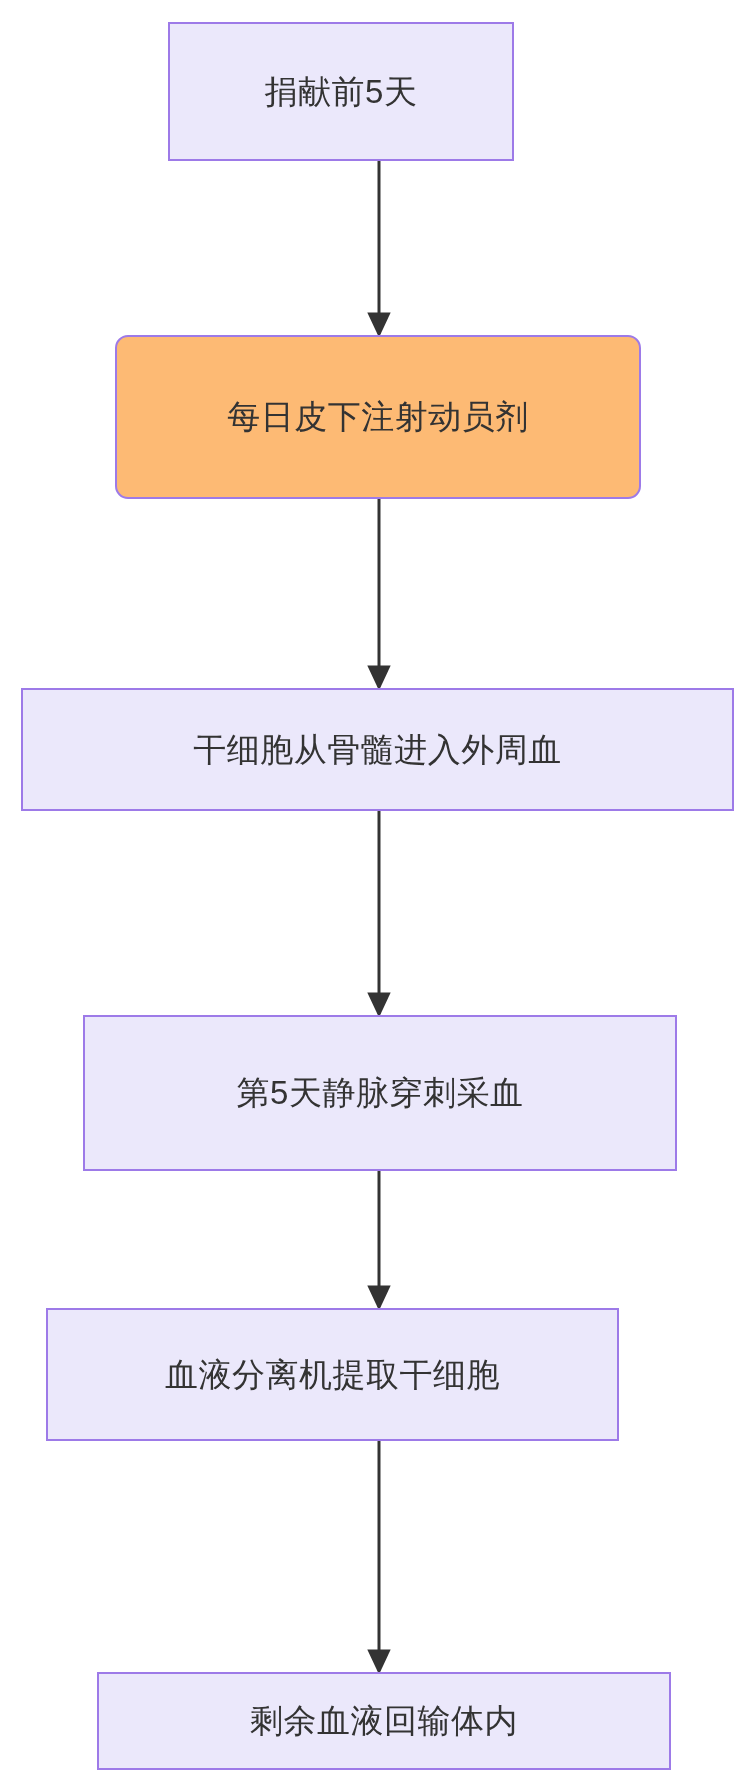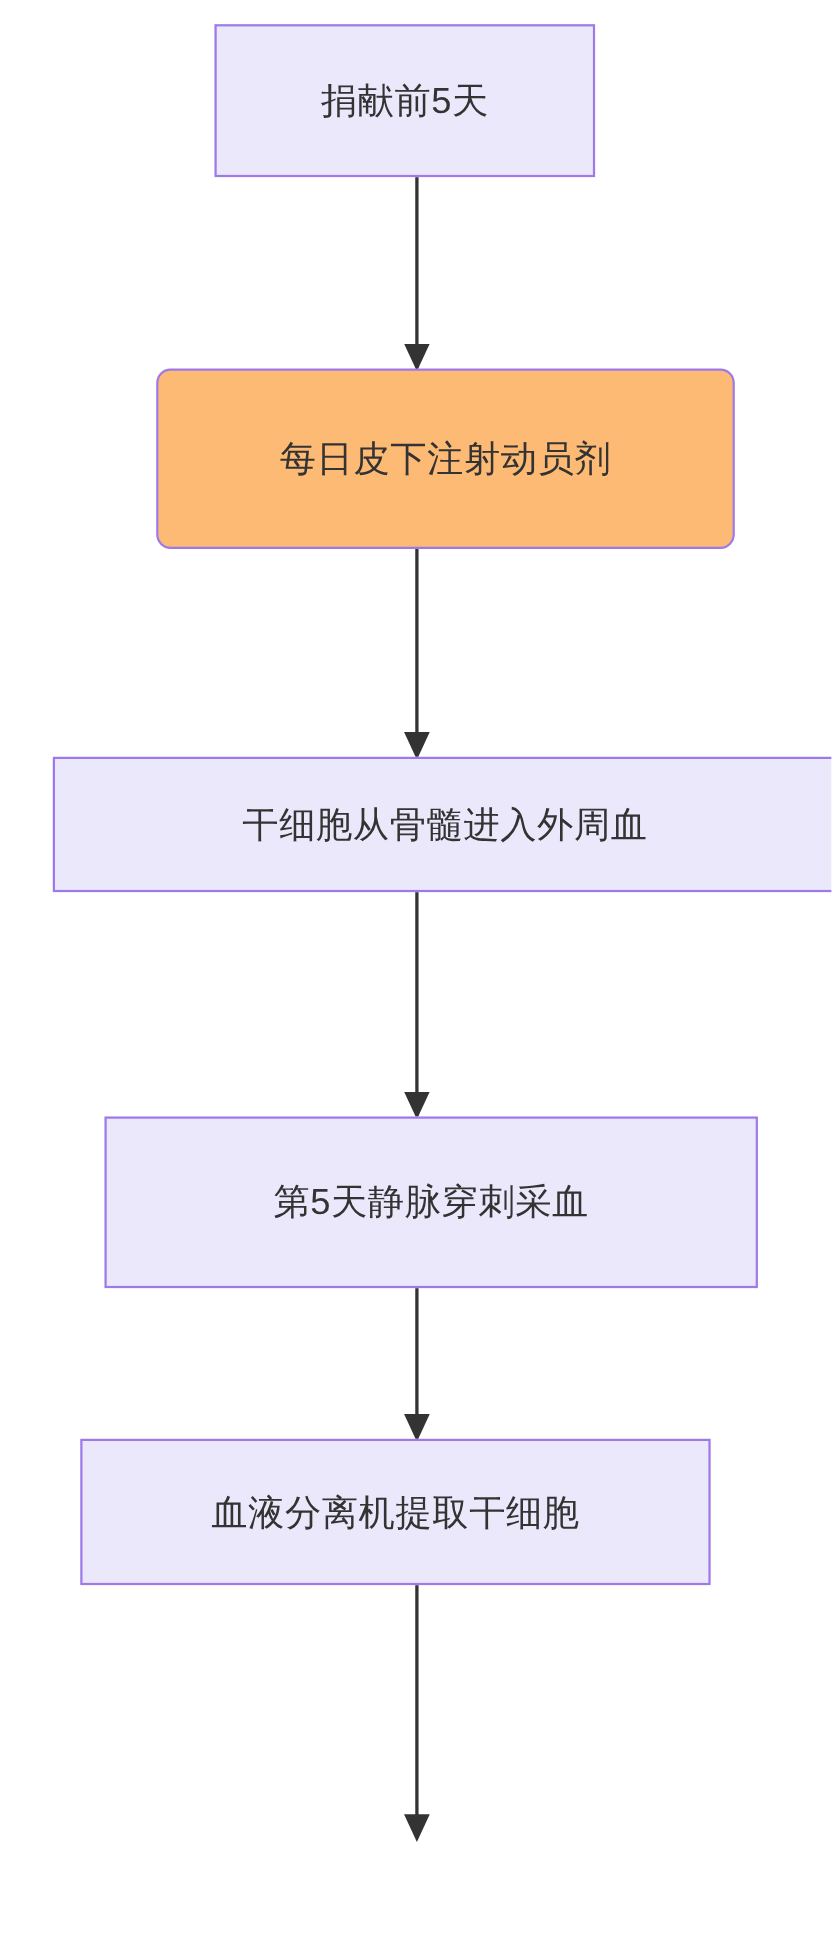--- a/index.html
+++ b/index.html
@@ -25,21 +25,20 @@
     display: flex;
     align-items: center;
     justify-content: center;
     text-align: center;
     color: #333333;
     font-size: 33px;
     line-height: 1.25;
     letter-spacing: 0.5px;
     padding: 6px 14px;
     white-space: nowrap;
-    margin-left: 27px;
   }
   .node.rounded {
     border-radius: 13px;
   }
   .node-label {
     display: block;
   }
   .edge-layer {
     position: absolute;
     left: 0;
@@ -74,22 +73,25 @@
   </div>
 
   <div class="node rounded" style="left: 115px; top: 335px; width: 526px; height: 164px; background: #fdba74; border-color: rgb(157, 122, 232); color: rgb(51, 51, 51);">
     <span class="node-label">每日皮下注射动员剂</span>
   </div>
 
   <div class="node" style="left: 21px; top: 688px; width: 713px; height: 123px; background: rgb(235, 232, 251); border-color: rgb(157, 122, 232); color: rgb(51, 51, 51);">
     <span class="node-label">干细胞从骨髓进入外周血</span>
   </div>
 
-  <div class="node" style="left: 68px; top: 1015px; width: 594px; height: 156px; background: rgb(235, 232, 251); border-color: rgb(157, 122, 232); color: rgb(51, 51, 51);">
+  <div class="node" style="left: 83px; top: 1015px; width: 594px; height: 156px; background: rgb(235, 232, 251); border-color: rgb(157, 122, 232); color: rgb(51, 51, 51);">
     <span class="node-label">第5天静脉穿刺采血</span>
   </div>
 
   <div class="node" style="left: 46px; top: 1308px; width: 573px; height: 133px; background: rgb(235, 232, 251); border-color: rgb(157, 122, 232); color: rgb(51, 51, 51);">
     <span class="node-label">血液分离机提取干细胞</span>
   </div>
 
+  <div class="node" style="left: 97px; top: 1672px; width: 574px; height: 98px; background: rgb(235, 232, 251); border-color: rgb(157, 122, 232); color: rgb(51, 51, 51);">
+    <span class="node-label">剩余血液回输体内</span>
+  </div>
 
 </div>
 
 </body></html>

